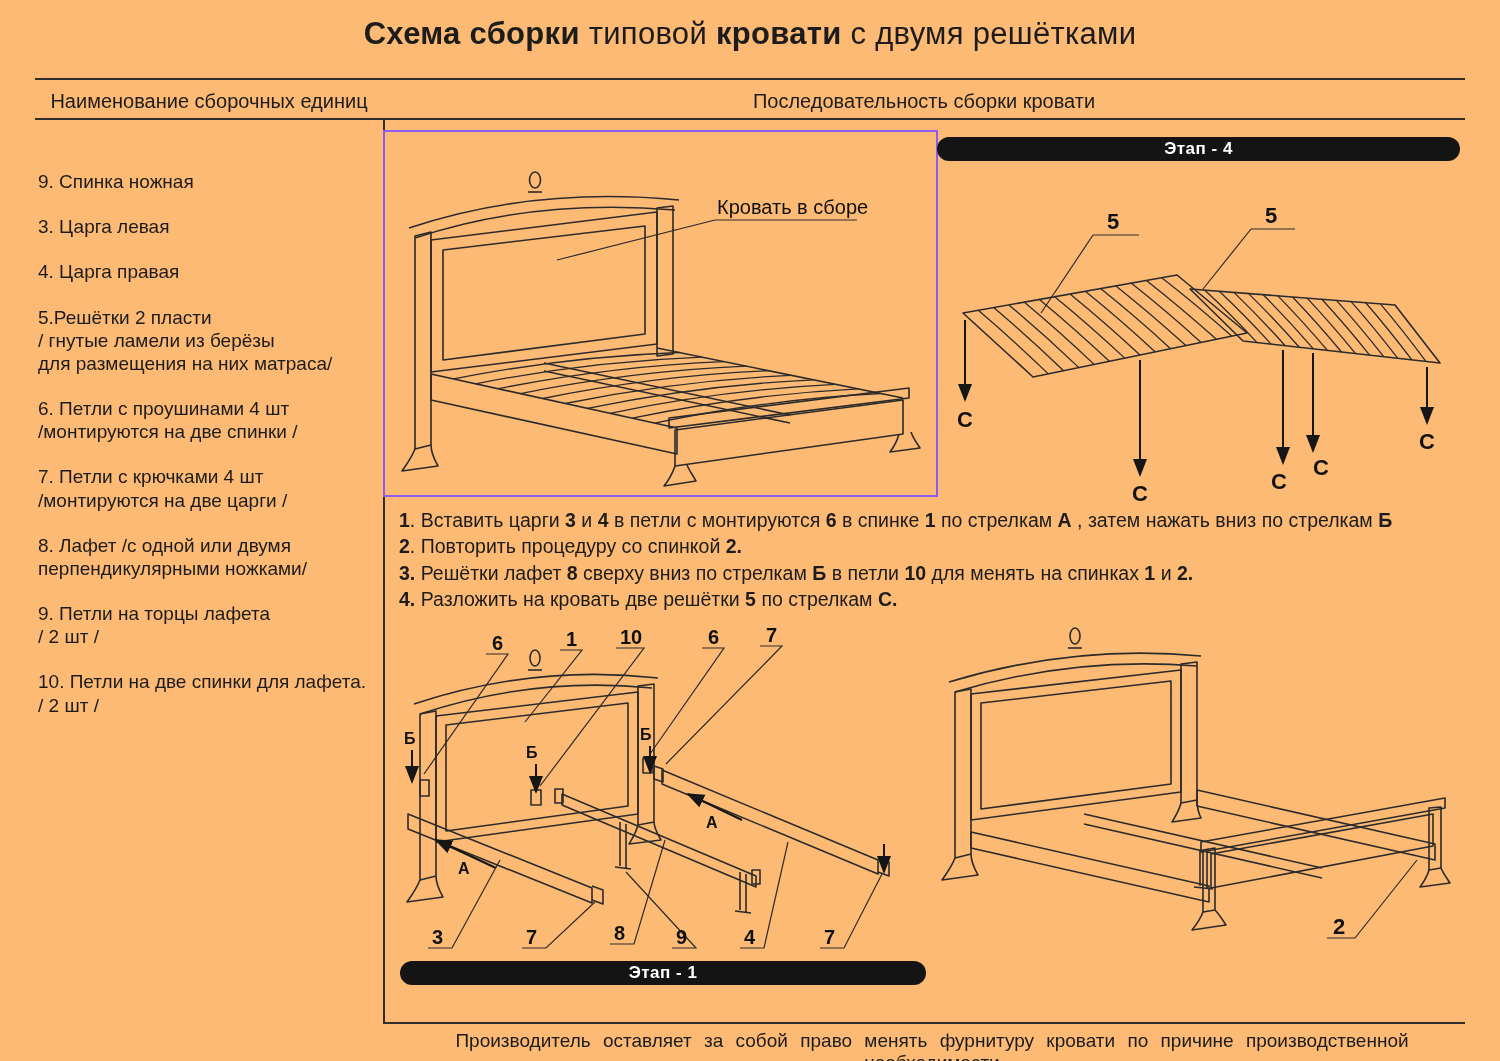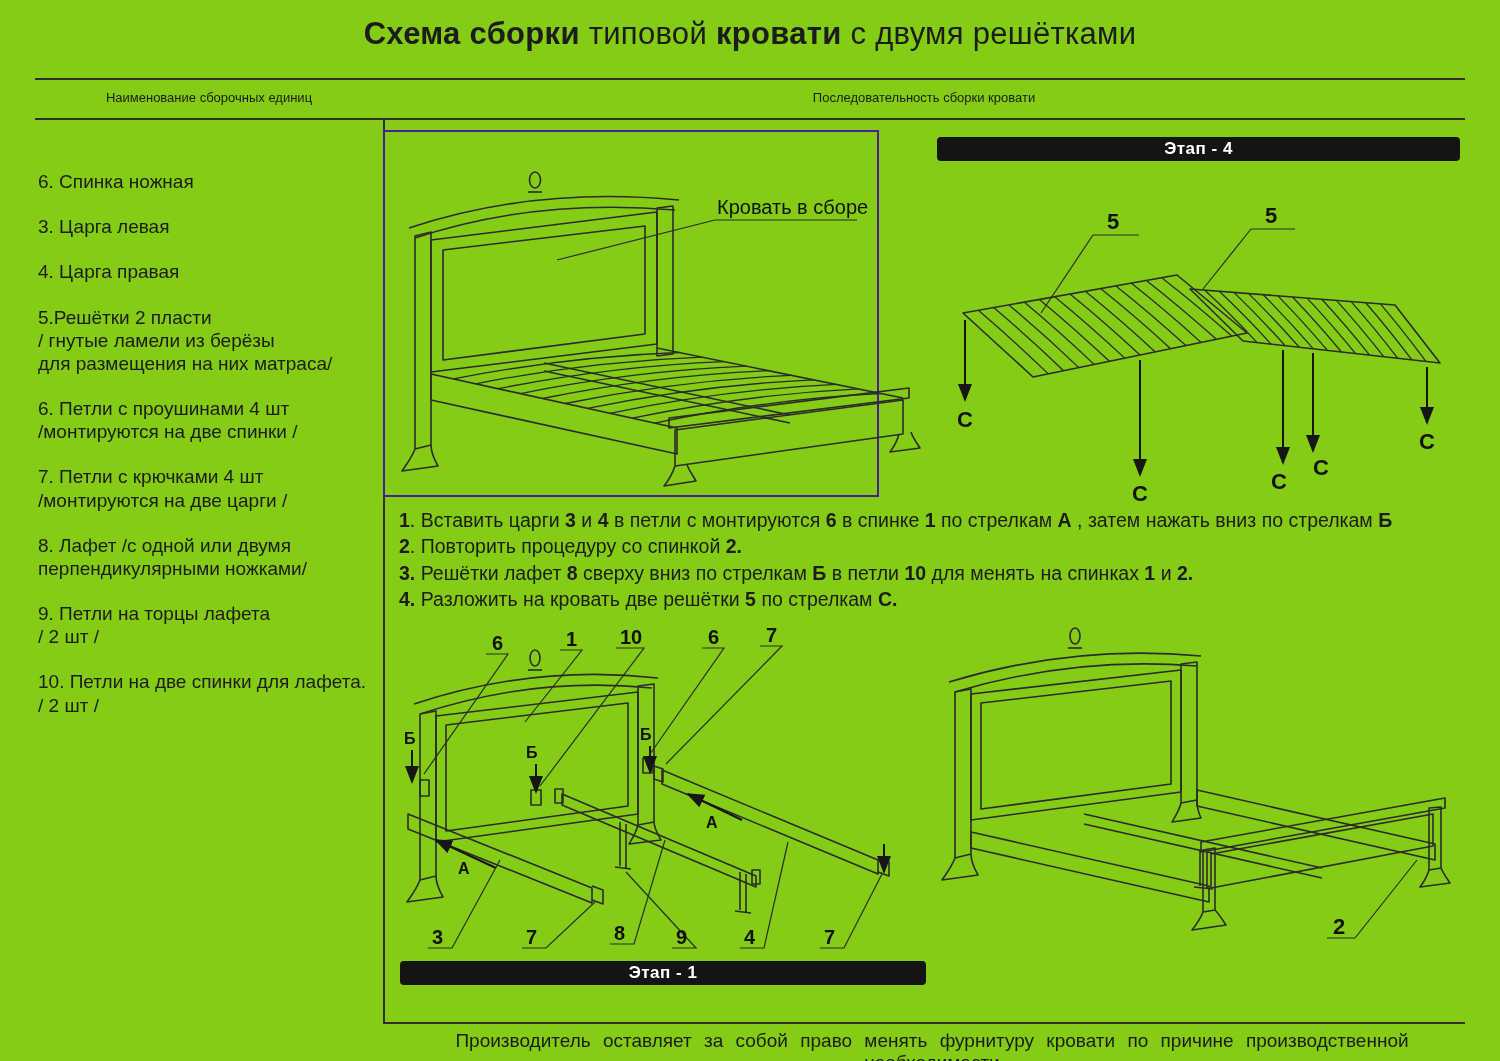--- a/index.html
+++ b/index.html
@@ -1,30 +1,30 @@
 <!DOCTYPE html>
 <html><head>
 <meta charset="utf-8">
 <style>
   *{margin:0;padding:0;box-sizing:border-box}
   html,body{background:#fff}
-  .page{position:relative;width:1500px;height:1061px;background:#84cc16;
+  .page{position:relative;width:1500px;height:1061px;background:#fdba74;
         font-family:"Liberation Sans",sans-serif;color:#1c1c1c;overflow:hidden}
   .b{font-weight:bold}
   .hr{position:absolute;border-top:2px solid #2e2e2e}
   .vr{position:absolute;border-left:2px solid #2e2e2e}
   .page-title{position:absolute;top:16px;left:0;width:100%;text-align:center;font-size:31px;letter-spacing:.3px}
-  .col-head{position:absolute;top:90px;font-size:13px}
+  .col-head{position:absolute;top:90px;font-size:20px}
   .col-head.left{left:35px;width:348px;text-align:center}
   .col-head.right{left:383px;width:1082px;text-align:center}
   .parts{position:absolute;left:38px;top:170px;width:338px;font-size:19px}
   .part-item{white-space:pre-line;margin-bottom:22px;line-height:1.22}
-  .bed-box{position:absolute;left:383px;top:130px;width:496px;height:367px;border:2px solid #4c1d95}
+  .bed-box{position:absolute;left:383px;top:130px;width:555px;height:367px;border:2px solid #8b5cf6}
   .bed-box svg{position:absolute;left:0;top:0}
-  .banner{position:absolute;height:24px;background:#141414;border-radius:4px;color:#fff;
+  .banner{position:absolute;height:24px;background:#141414;border-radius:12px;color:#fff;
           font-weight:bold;font-size:17px;display:flex;align-items:center;justify-content:center;letter-spacing:.5px}
   .instructions{position:absolute;left:399px;top:508px;width:1066px;font-size:19.5px}
   .instruction{margin-bottom:1px;line-height:1.3}
   .footer{position:absolute;left:399px;top:1030px;width:1066px;text-align:center;font-size:19px;word-spacing:7px}
   svg{position:absolute}
   svg .ln path, svg .ln rect, svg .ln ellipse{fill:none;stroke:#2b2b2b;stroke-width:1.6;stroke-linejoin:round}
   svg .fill{fill:#2b2b2b;stroke:none}
   svg .slats path{fill:none;stroke:#2b2b2b;stroke-width:1.3}
   svg .leaders path{fill:none;stroke:#2b2b2b;stroke-width:1.2}
   svg .arrows path{fill:none;stroke:#161616;stroke-width:2}
@@ -43,21 +43,21 @@
 
   <div class="hr" style="top:78px;left:35px;width:1430px"></div>
   <div class="hr" style="top:118px;left:35px;width:1430px"></div>
   <div class="vr" style="left:383px;top:118px;height:904px"></div>
   <div class="hr" style="top:1022px;left:383px;width:1082px"></div>
 
   <div class="col-head left">Наименование  сборочных единиц</div>
   <div class="col-head right">Последовательность сборки кровати</div>
 
   <div class="parts">
-      <div class="part-item">6. Спинка ножная</div>
+      <div class="part-item">9. Спинка ножная</div>
       <div class="part-item">3. Царга левая</div>
       <div class="part-item">4. Царга правая</div>
       <div class="part-item">5.Решётки  2 пласти
 / гнутые ламели из берёзы
 для размещения на них матраса/</div>
       <div class="part-item">6. Петли с проушинами 4 шт
 /монтируются на две спинки /</div>
       <div class="part-item">7. Петли с крючками 4 шт
 /монтируются на две царги /</div>
       <div class="part-item">8. Лафет /с одной или двумя

